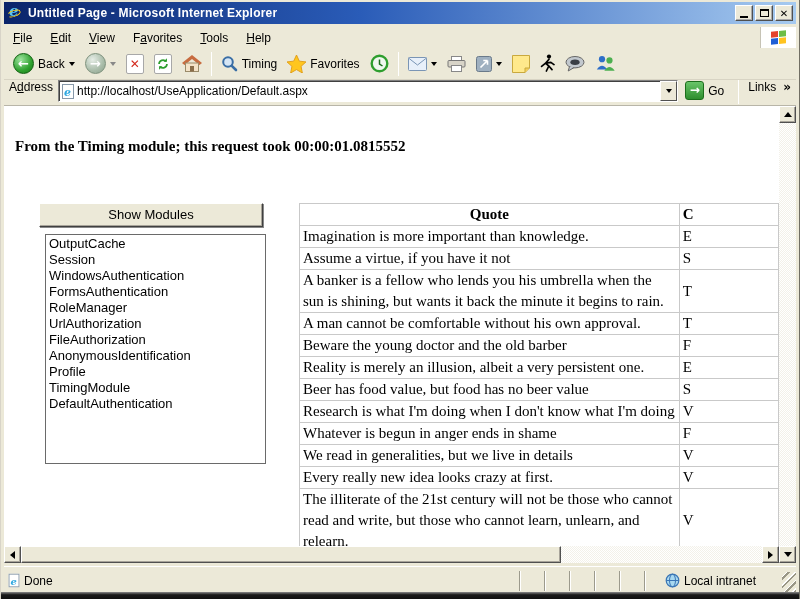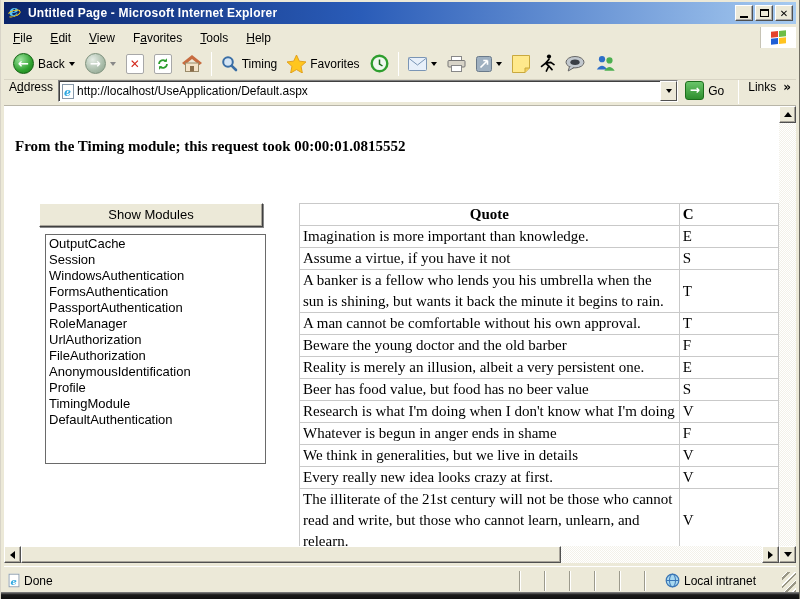--- a/index.html
+++ b/index.html
@@ -314,21 +314,20 @@
 
   <div class="content">
     <div class="page">
       <div class="heading">From the Timing module; this request took 00:00:01.0815552</div>
       <button class="show-btn">Show Modules</button>
       <div class="listbox" id="modules-listbox">
           <div class="lb-item">OutputCache</div>
           <div class="lb-item">Session</div>
           <div class="lb-item">WindowsAuthentication</div>
           <div class="lb-item">FormsAuthentication</div>
-          <div class="lb-item">PassportAuthentication</div>
           <div class="lb-item">RoleManager</div>
           <div class="lb-item">UrlAuthorization</div>
           <div class="lb-item">FileAuthorization</div>
           <div class="lb-item">AnonymousIdentification</div>
           <div class="lb-item">Profile</div>
           <div class="lb-item">TimingModule</div>
           <div class="lb-item">DefaultAuthentication</div>
         </div>
       <table class="quotes">
         <thead>
@@ -368,21 +367,21 @@
             </tr>
             <tr>
               <td>Research is what I'm doing when I don't know what I'm doing</td>
               <td>V</td>
             </tr>
             <tr>
               <td>Whatever is begun in anger ends in shame</td>
               <td>F</td>
             </tr>
             <tr>
-              <td>We think in generalities, but we live in details</td>
+              <td>We read in generalities, but we live in details</td>
               <td>V</td>
             </tr>
             <tr>
               <td>Every really new idea looks crazy at first.</td>
               <td>V</td>
             </tr>
             <tr>
               <td>The illiterate of the 21st century will not be those who cannot read and write, but those who cannot learn, unlearn, and relearn.</td>
               <td>V</td>
             </tr>

